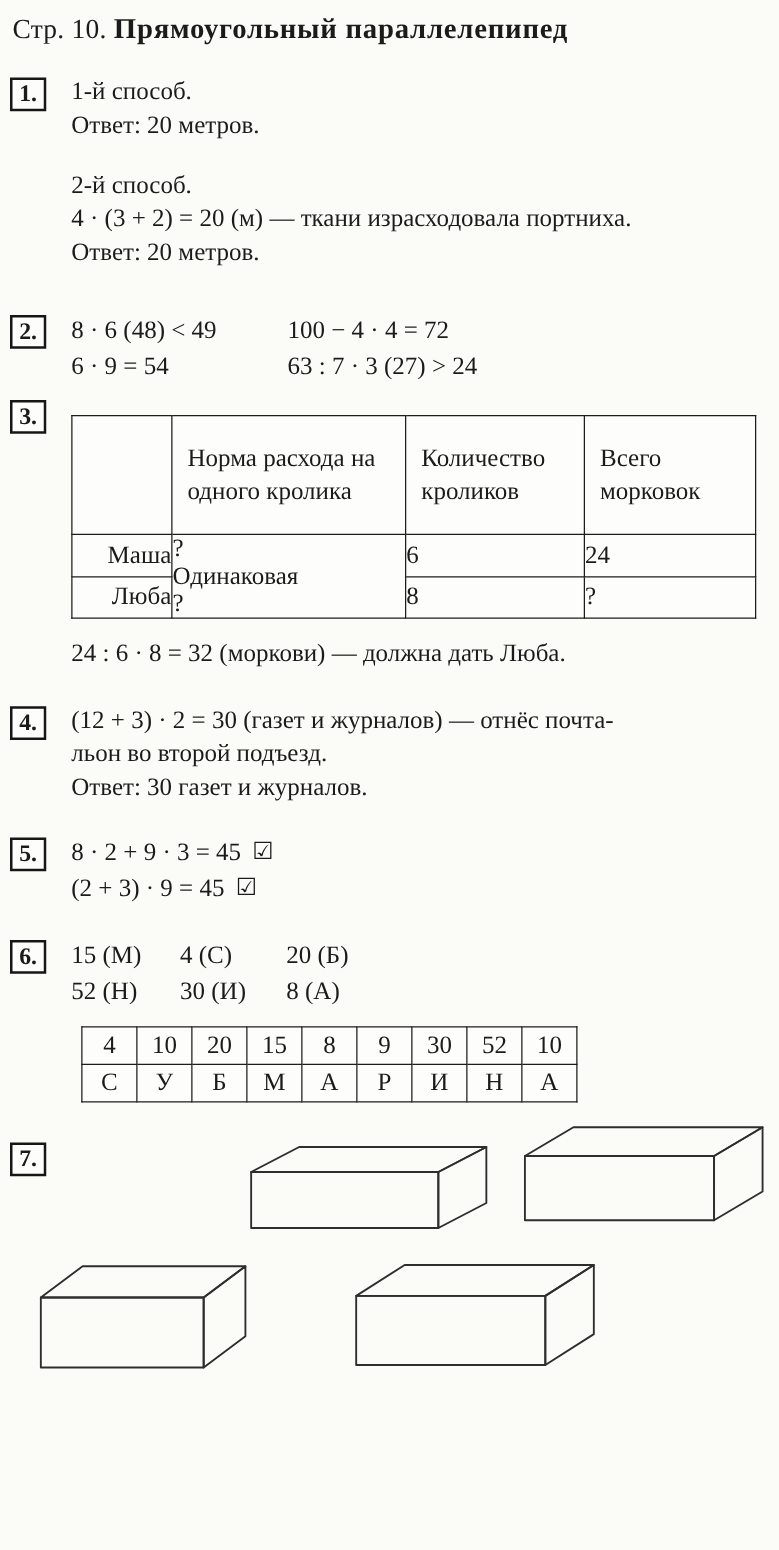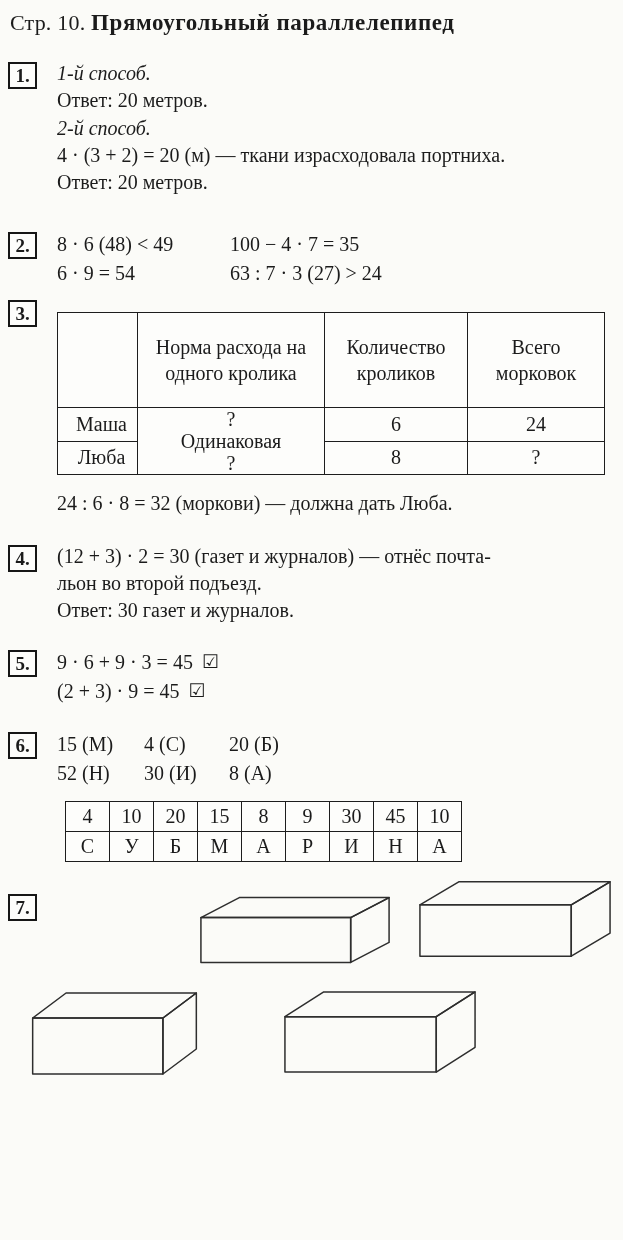--- a/index.html
+++ b/index.html
@@ -15,48 +15,48 @@
 
   .item{display:flex;align-items:flex-start}
   .num-box{
     flex:0 0 auto;width:29px;height:27px;margin-top:2px;
     border:2px solid #161616;background:#fdfdfb;
     display:flex;align-items:center;justify-content:center;
     font-weight:bold;font-size:19px;box-sizing:border-box;
   }
   .content{margin-left:20px;flex:1;font-size:20px;line-height:27px}
   .nowrap{white-space:nowrap}
-  .italic{font-style:italic}
+  .italic{}
 
   .item-1{margin-top:24px}
   .item-2{margin-top:34px}
   .item-2 .content{line-height:29px}
   .item-3{margin-top:10px}
   .item-4{margin-top:26px}
   .item-5{margin-top:24px}
   .item-5 .content{line-height:29px}
   .item-6{margin-top:24px}
   .item-7{margin-top:30px}
 
-  .gap-top{margin-top:1px}
+  .gap-top{margin-top:21px}
   .cols{display:flex}
   .col-left{width:173px}
 
   .rabbit-table{border-collapse:collapse;margin-top:14px;width:547px;table-layout:fixed;background:#fdfdfb}
   .rabbit-table th,.rabbit-table td{
-    border:1.5px solid #1d1d1d;text-align:center;font-weight:normal;
+    border:1.5px solid #1d1d1d;text-align:left;font-weight:normal;
     font-size:20px;padding:0;box-sizing:border-box;
   }
   .rabbit-table th{height:95px;line-height:26px;padding:0 12px;vertical-align:middle}
   .rabbit-table td{height:33px;vertical-align:middle}
   .rabbit-table .c1{width:80px}
   .rabbit-table .c2{width:187px}
   .rabbit-table .c3{width:143px}
   .rabbit-table .c4{width:137px}
-  .rabbit-table td.name{text-align:center;padding-left:8px}
+  .rabbit-table td.name{text-align:right;padding-left:8px}
   .norm-cell div{line-height:22px}
   .after-table{margin-top:15px;line-height:27px}
 
   .check{font-size:19px;margin-left:9px;position:relative;top:-1px}
 
   .pairs .row{display:flex;line-height:29px}
   .pairs .p1{width:87px}
   .pairs .p2{width:85px}
 
   .code-table{border-collapse:collapse;margin:13px 0 0 8px;background:#fdfdfb}
@@ -89,21 +89,21 @@
 
   <section class="item item-2">
     <div class="num-box">2.</div>
     <div class="content">
       <div class="cols">
         <div class="col-left">
           <div class="nowrap">8 · 6 (48) &lt; 49</div>
           <div class="nowrap">6 · 9 = 54</div>
         </div>
         <div class="col-right">
-          <div class="nowrap">100 − 4 · 7 = 35</div>
+          <div class="nowrap">100 − 4 · 4 = 72</div>
           <div class="nowrap">63 : 7 · 3 (27) &gt; 24</div>
         </div>
       </div>
     </div>
   </section>
 
   <section class="item item-3">
     <div class="num-box">3.</div>
     <div class="content">
       <table class="rabbit-table">
@@ -141,21 +141,21 @@
       <div class="nowrap">(12 + 3) · 2 = 30 (газет и журналов) — отнёс почта-</div>
       <div class="nowrap">льон во второй подъезд.</div>
       <div>Ответ: 30 газет и журналов.</div>
     </div>
   </section>
 
   <section class="item item-5">
     <div class="num-box">5.</div>
     <div class="content">
       <div class="nowrap">
-        <span>9 · 6 + 9 · 3 = 45</span><span class="check">☑</span>
+        <span>8 · 2 + 9 · 3 = 45</span><span class="check">☑</span>
       </div>
       <div class="nowrap">
         <span>(2 + 3) · 9 = 45</span><span class="check">☑</span>
       </div>
     </div>
   </section>
 
   <section class="item item-6">
     <div class="num-box">6.</div>
     <div class="content">
@@ -174,21 +174,21 @@
       <table class="code-table">
         <tbody>
             <tr>
           <td>4</td>
           <td>10</td>
           <td>20</td>
           <td>15</td>
           <td>8</td>
           <td>9</td>
           <td>30</td>
-          <td>45</td>
+          <td>52</td>
           <td>10</td>
         </tr>
         <tr>
           <td>С</td>
           <td>У</td>
           <td>Б</td>
           <td>М</td>
           <td>А</td>
           <td>Р</td>
           <td>И</td>

